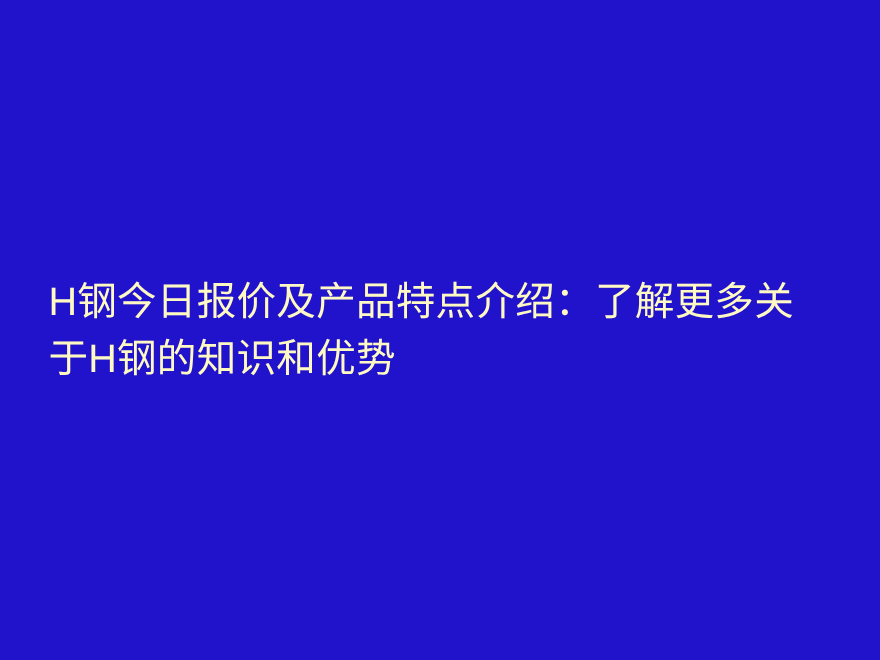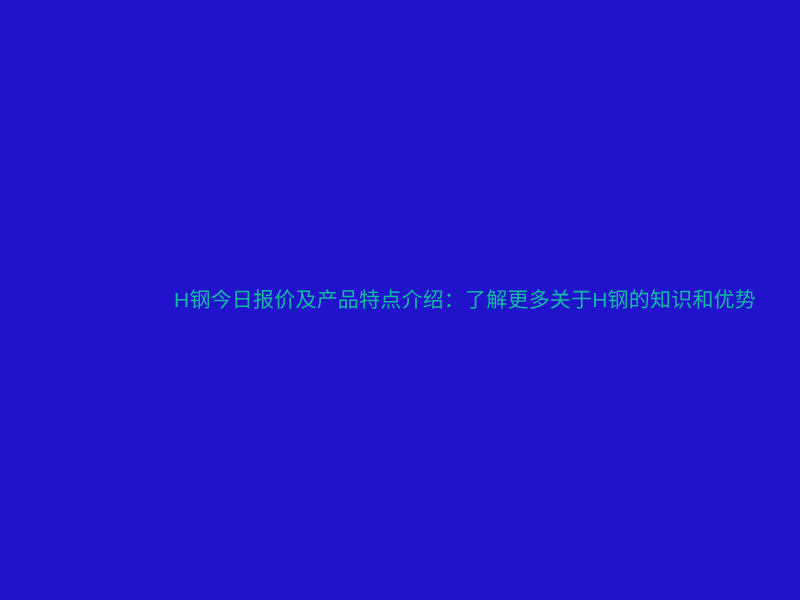--- a/index.html
+++ b/index.html
@@ -51,17 +51,17 @@
     white-space: normal;
   }
 </style>
 </head>
 <body style="background: rgb(33, 19, 204);">
 
 <div class="title-card" style="background: rgb(33, 19, 204);">
 
   <div class="title-block">
 
-    <h1 class="title-text" style="color: #14b8a6; font-size: 21px; line-height: 52px; text-align: right;">H钢今日报价及产品特点介绍：了解更多关于H钢的知识和优势</h1>
+    <h1 class="title-text" style="color: #fef9c3; font-size: 36px; line-height: 52px; text-align: left;">H钢今日报价及产品特点介绍：了解更多关于H钢的知识和优势</h1>
 
   </div>
 
 </div>
 
 </body></html>

